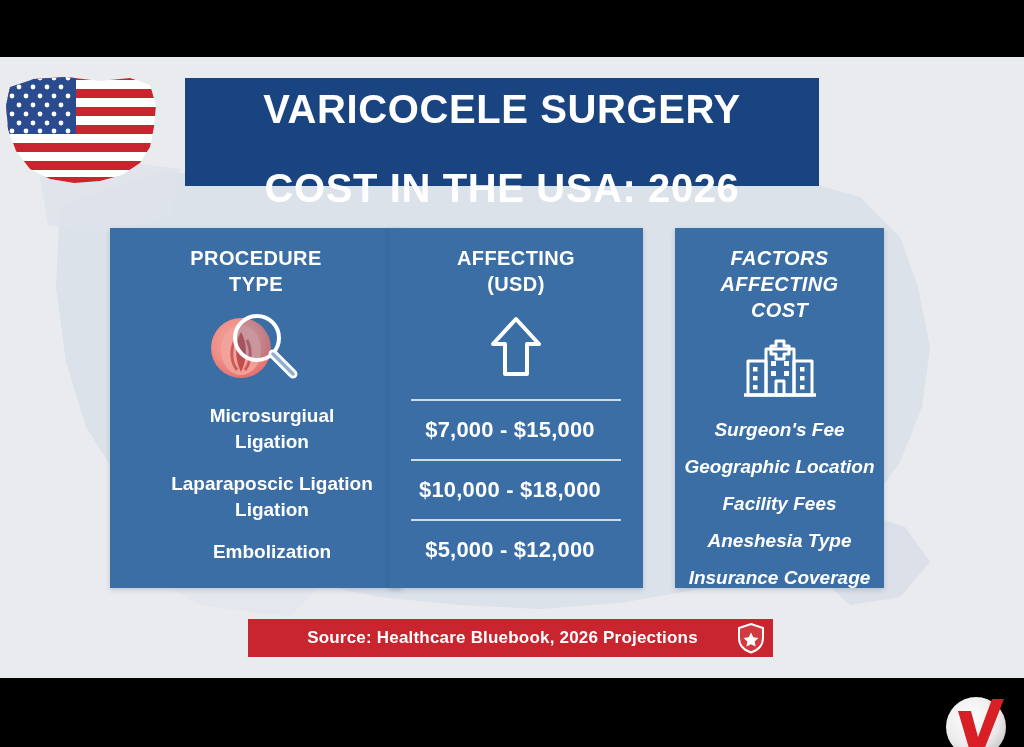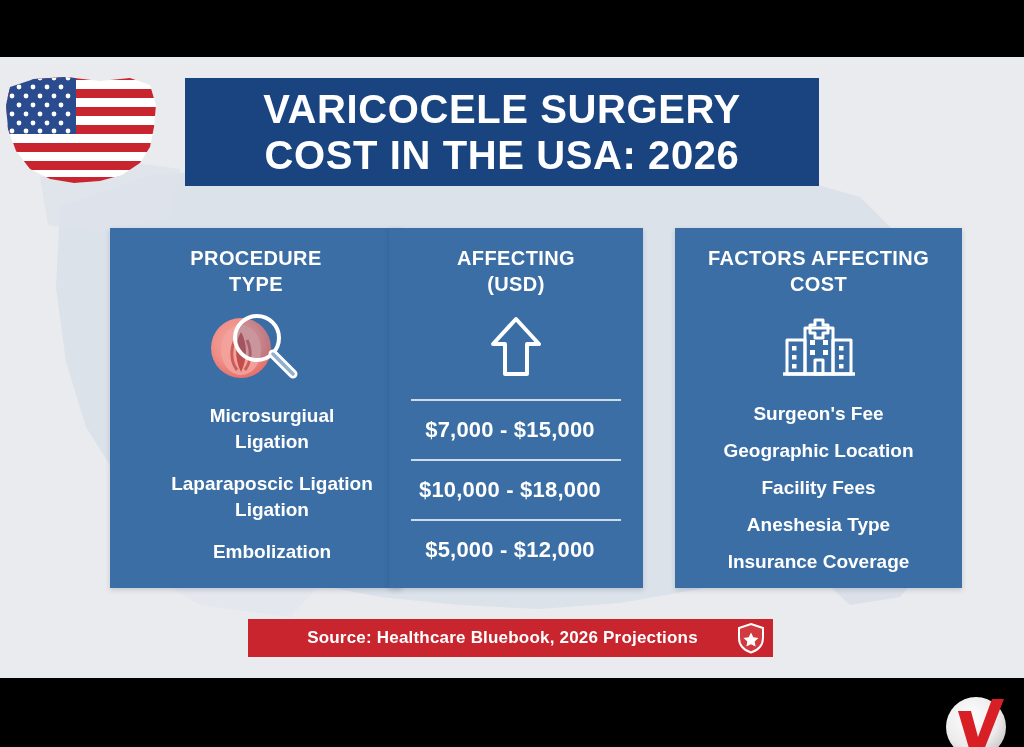--- a/index.html
+++ b/index.html
@@ -27,32 +27,32 @@
   #flag-map{ position:absolute; left:4px; top:14px; width:160px; height:118px; }
 
   
   #title-bar{
     position:absolute; left:185px; top:21px; width:634px; height:108px;
     background:#1a4480; display:flex; flex-direction:column;
     align-items:center; justify-content:center; z-index:5;
   }
   #title-bar .tline{
     color:#ffffff; font-weight:bold; font-size:40px; letter-spacing:0.6px;
-    line-height:46px; text-align:center; white-space:nowrap;
+    line-height:46px; text-align:center; white-space:nowrap;margin-top:33px;
   }
 
   
   .panel{
     position:absolute; top:171px; background:#3a6ea5; z-index:4;
     display:flex; flex-direction:column; align-items:center;
     box-shadow:0 2px 5px rgba(30,50,80,0.18);
   }
   #panel-procedure{ left:110px; width:292px; height:360px; }
   #panel-estimated{ left:389px; width:254px; height:360px; }
-  #panel-factors{   left:675px; width:287px; height:360px; }
+  #panel-factors{   left:675px; width:209px; height:360px;font-style:italic; }
 
   .panel-title{
     color:#ffffff; font-weight:bold; font-size:20px; line-height:26px;
     text-align:center; letter-spacing:0.4px; margin-top:17px; width:100%;
     white-space:pre-line;
   }
 
   .icon-slot{ margin-top:12px; height:76px; display:flex; align-items:center; justify-content:center; }
 
   .panel-body{ width:100%; flex:1; display:flex; flex-direction:column; }

